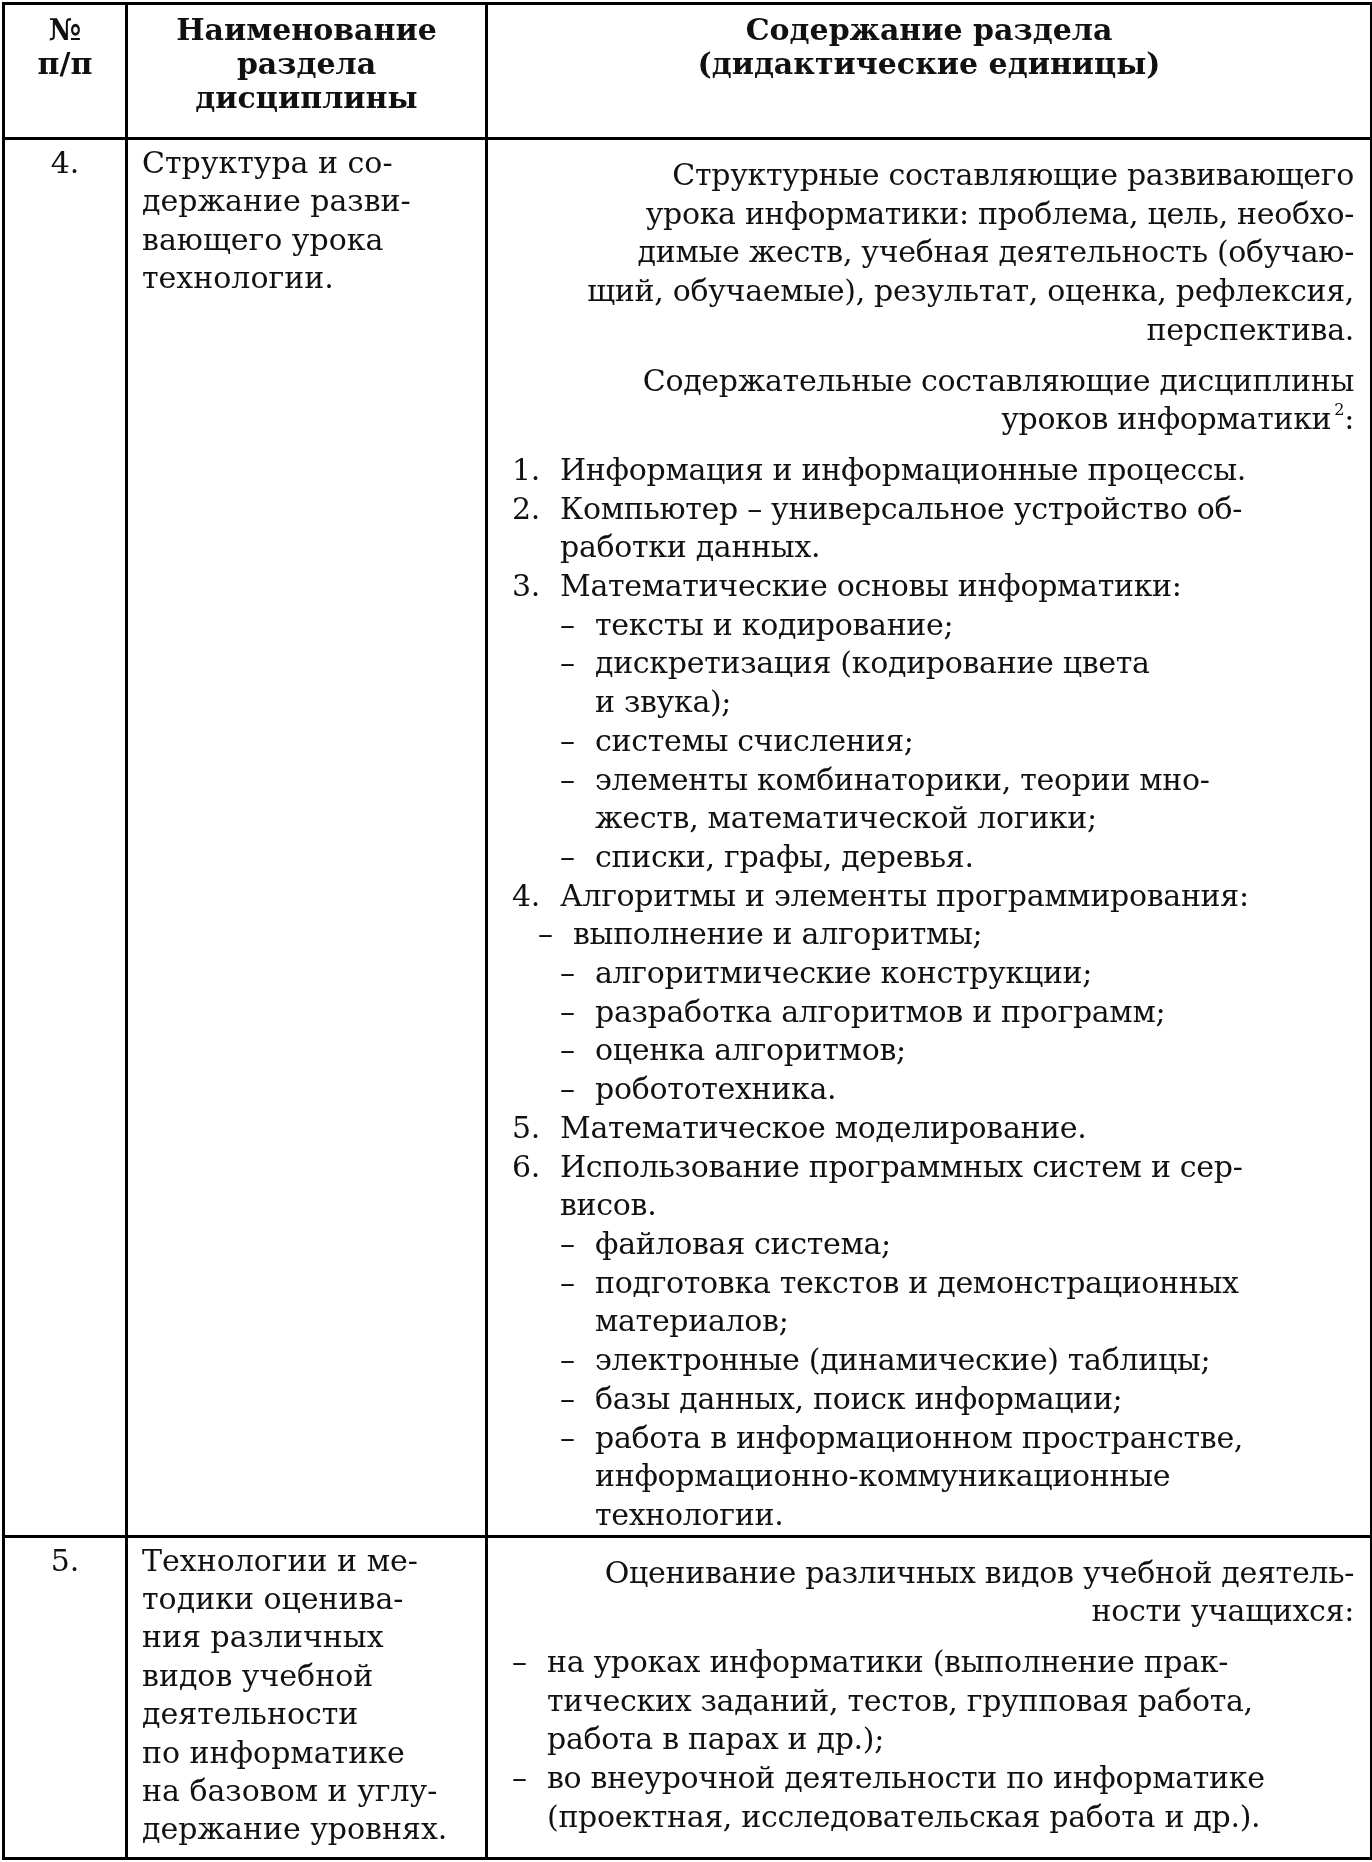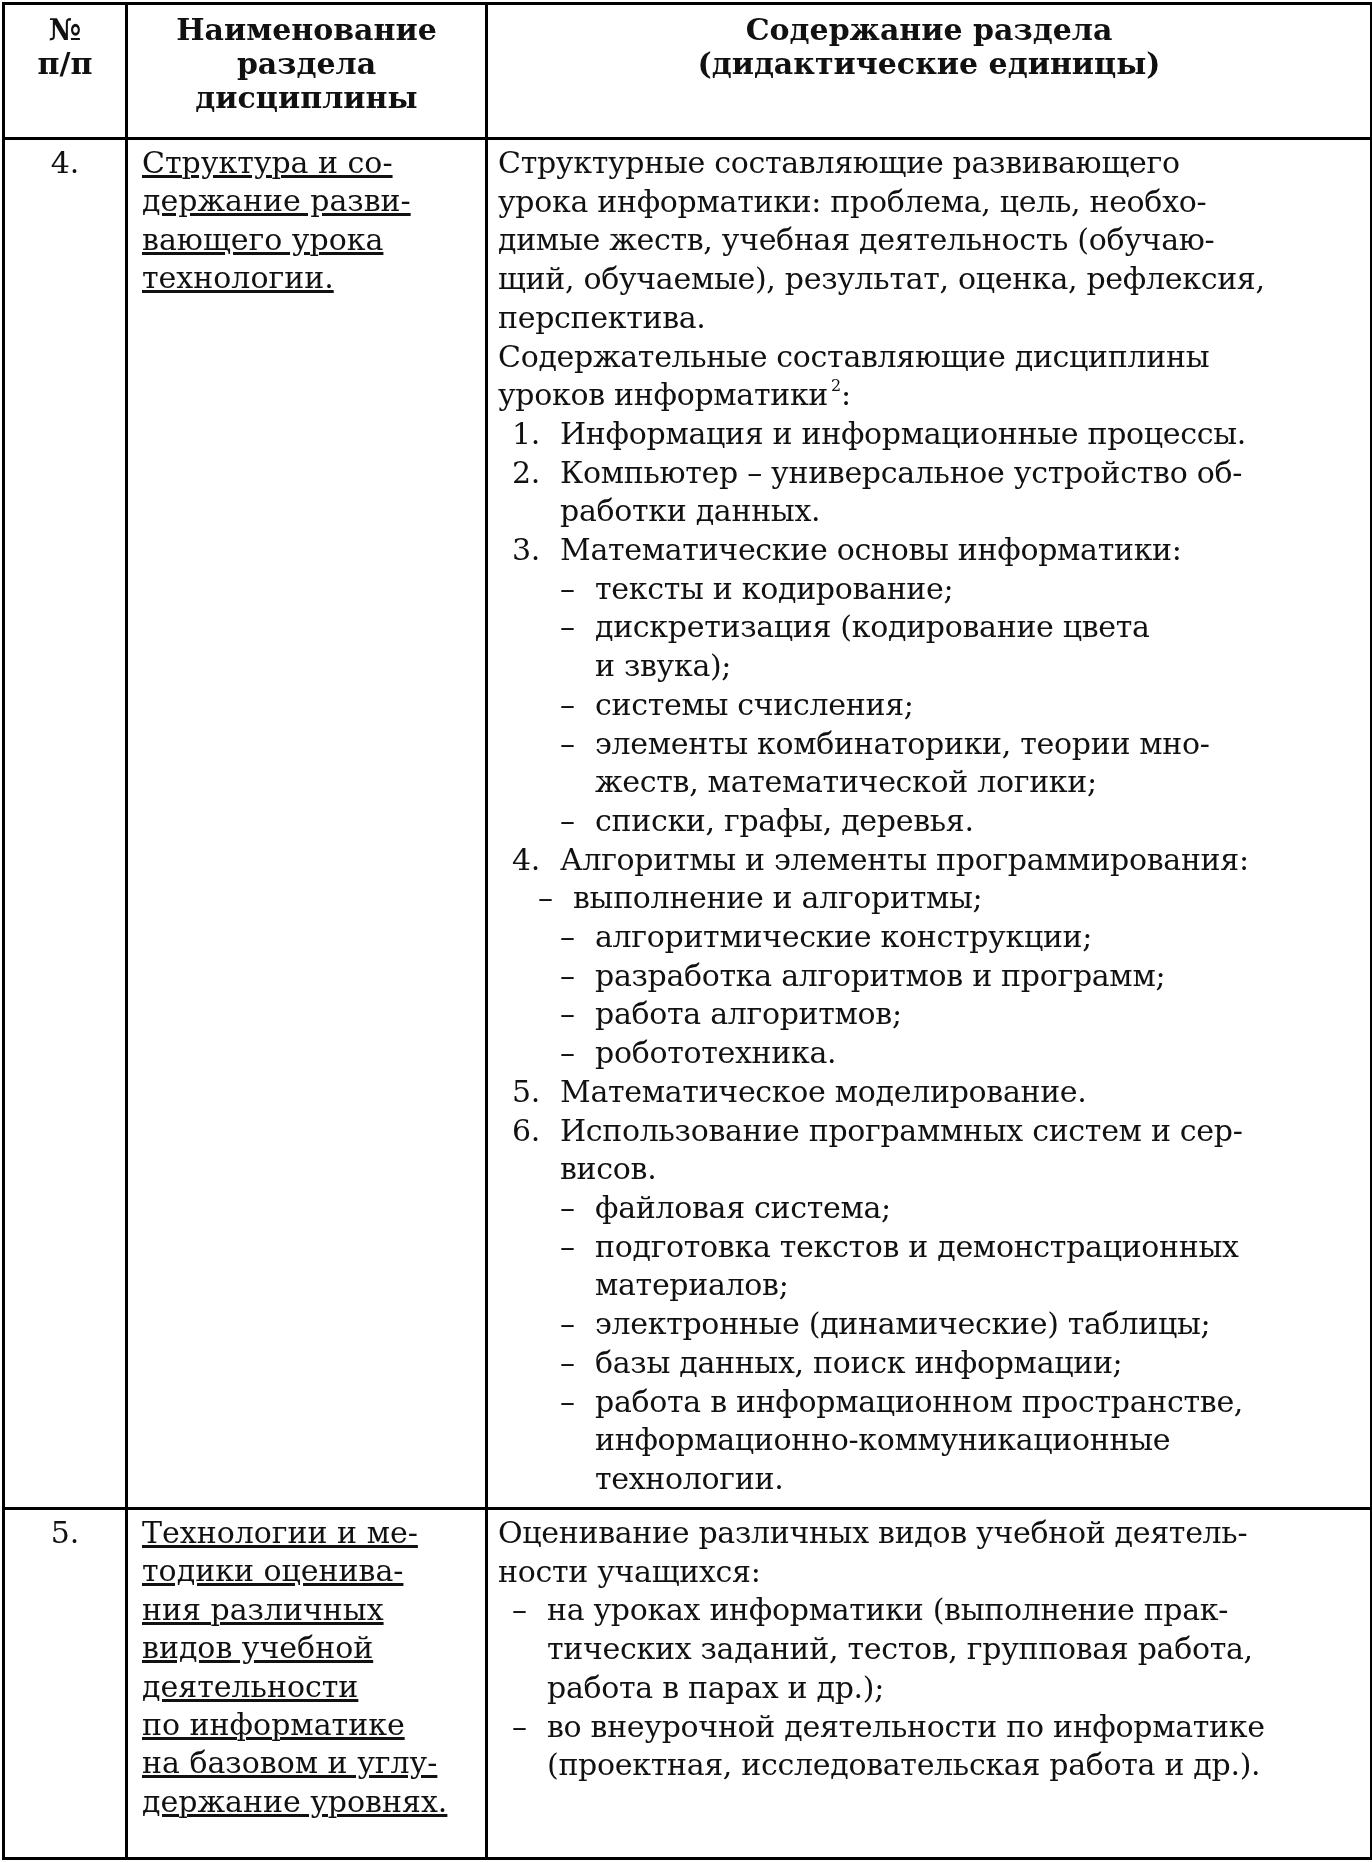--- a/index.html
+++ b/index.html
@@ -9,23 +9,23 @@
            border-collapse: collapse; table-layout: fixed; }
     table.syllabus td, table.syllabus th { border: 3px solid #000000; vertical-align: top; padding: 0; }
     col.c-num { width: 123px; }
     col.c-name { width: 360px; }
     col.c-content { width: 885px; }
     th { font-weight: bold; font-size: 30px; line-height: 34px; text-align: center; padding-top: 8px !important; }
     th.h-num { padding-top: 8px; }
     tr.head-row { height: 135px; }
     tr.row4 { height: 1370px; }
     td.num { text-align: center; font-size: 30px; line-height: 38.4px; padding-top: 4px !important; }
-    td.name { font-size: 30px; line-height: 38.4px; padding: 4px 6px 0 14px !important; text-decoration: underline; }
+    td.name { font-size: 30px; line-height: 38.4px; padding: 4px 6px 0 14px !important; }
     td.content { font-size: 30px; line-height: 38.7px; padding: 4px 4px 0 10px !important; }
-    .para { margin: 0; white-space: nowrap; letter-spacing: -0.3px; }
+    .para { margin: 12px; white-space: nowrap; letter-spacing: -0.3px; text-align: right; }
     .ol-item { position: relative; padding-left: 48px; margin-left: 14px; white-space: nowrap; letter-spacing: -0.3px; }
     .ol-num { position: absolute; left: 0; top: 0; }
     .ul-item { position: relative; padding-left: 35px; margin-left: 62px; white-space: nowrap; letter-spacing: -0.3px; }
     .ul-item.shallow { margin-left: 40px; }
     .ul-item.row5 { margin-left: 14px; padding-left: 35px; }
     .dash { position: absolute; left: 0; top: 0; }
     .line { display: block; }
     sup.fn { font-size: 16px; vertical-align: 14px; line-height: 0; margin-left: 3px; }
   </style>
 </head>
@@ -120,21 +120,21 @@
           <div class="ul-item">
             <span class="dash">–</span>
             <span class="line">алгоритмические конструкции;</span>
           </div>
           <div class="ul-item">
             <span class="dash">–</span>
             <span class="line">разработка алгоритмов и программ;</span>
           </div>
           <div class="ul-item">
             <span class="dash">–</span>
-            <span class="line">работа алгоритмов;</span>
+            <span class="line">оценка алгоритмов;</span>
           </div>
           <div class="ul-item">
             <span class="dash">–</span>
             <span class="line">робототехника.</span>
           </div>
           <div class="ol-item">
             <span class="ol-num">5.</span>
             <span class="line">Математическое моделирование.</span>
           </div>
           <div class="ol-item">

